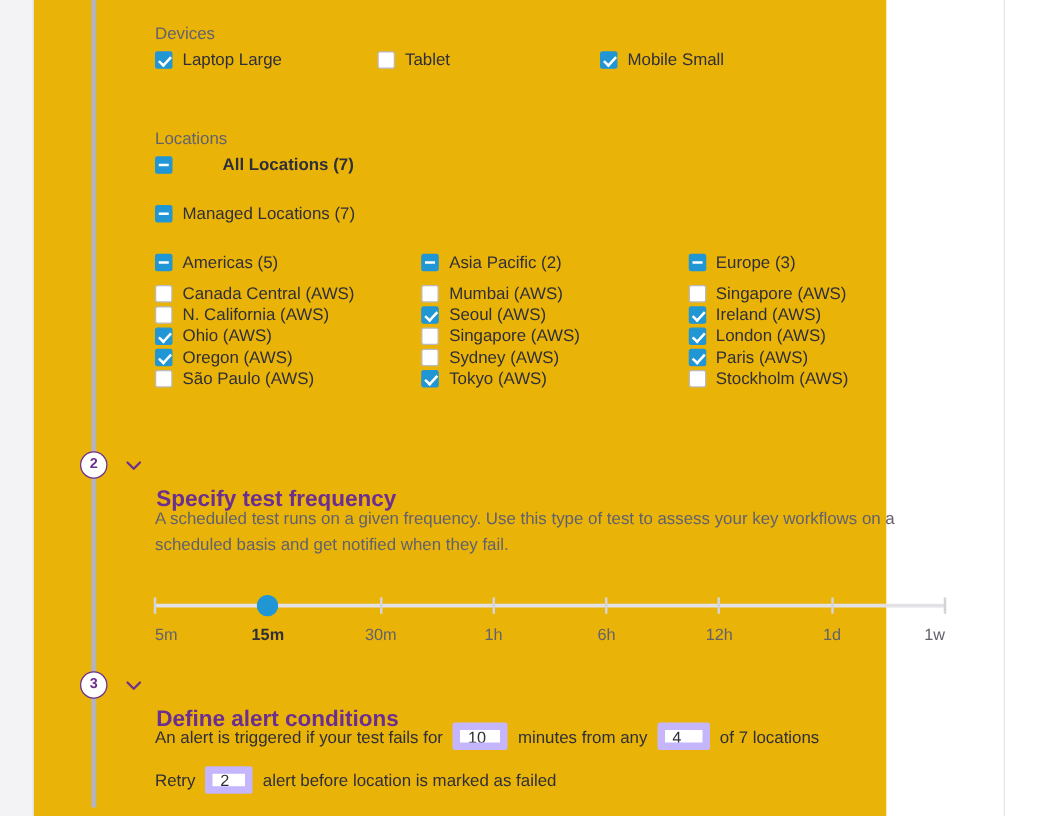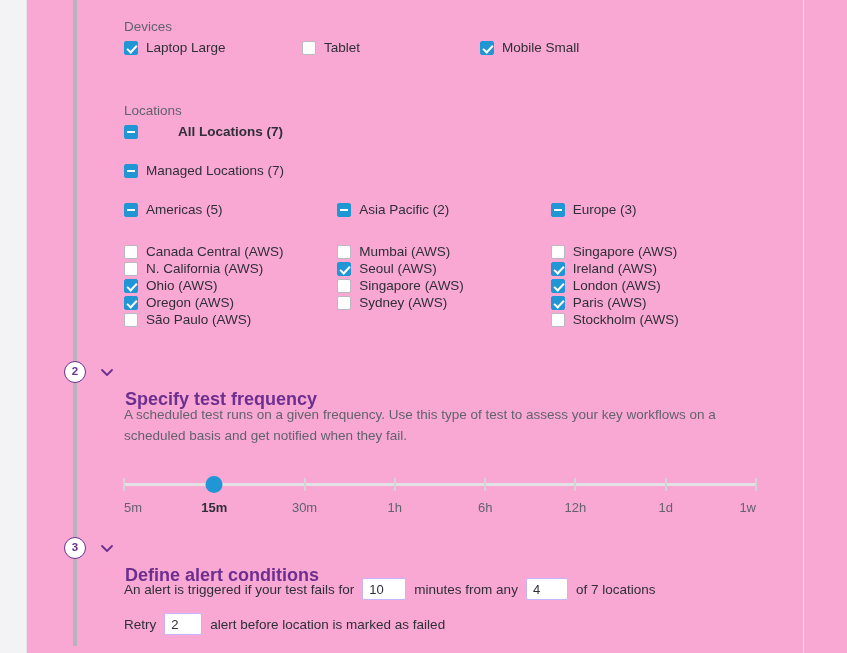--- a/index.html
+++ b/index.html
@@ -8,21 +8,21 @@
     width: 847px;
     height: 653px;
     background: #ffffff;
     font-family: "Liberation Sans", sans-serif;
     font-size: 14px;
     color: #2f2f38;
     overflow: hidden;
   }
 
   
-  .page { position: relative; width: 847px; height: 653px; background: #f9a8d4; }
+  .page { position: relative; width: 709px; height: 653px; background: #eab308; }
   .gutter-left {
     position: absolute; left: 0; top: 0; width: 27px; height: 653px;
     background: #f3f3f5; border-right: 1px solid #e3e3e8;
   }
   .edge-right {
     position: absolute; left: 803px; top: 0; width: 1px; height: 653px;
     background: #e8e8ec;
   }
   .step-rail {
     position: absolute; left: 73px; top: 0; width: 4px; height: 646px;
@@ -66,21 +66,21 @@
 
   
   .locations { position: absolute; left: 124px; top: 103px; width: 640px; }
   .loc-all { margin-top: 6px; }
   .loc-all .cb-label { font-weight: bold; font-size: 13.5px; margin-left: 32px; }
   .loc-managed { margin-top: 25px; }
 
   .regions { display: flex; margin-top: 25px; }
   .region-col { width: 216px; }
   .region-head .cb-label { font-size: 13.5px; }
-  .region-items { margin-top: 28px; }
+  .region-items { margin-top: 11px; }
   .region-items .cb-row { margin-bottom: 3px; }
 
   
   .step-head { position: absolute; display: flex; align-items: center; }
   .step-circle {
     position: absolute; left: -11px; top: -11px;
     width: 22px; height: 22px; border-radius: 50%;
     border: 1.6px solid #6c2f8f; background: #ffffff;
     color: #6c2f8f; font-size: 11.5px; font-weight: bold;
     display: flex; align-items: center; justify-content: center;
@@ -122,21 +122,21 @@
   }
   .tick-label.sel { color: #2f2f38; font-weight: bold; }
   .tick-label.first { transform: translateX(0); }
   .tick-label.last { transform: translateX(-100%); }
 
   
   .alert-lines { position: absolute; left: 124px; top: 578px; }
   .alert-line { display: flex; align-items: center; font-size: 13.5px; color: #2f2f38; }
   .alert-line + .alert-line { margin-top: 13px; }
   .num-input {
-    border: 1px solid #c4b5fd; background: #ffffff; border-radius: 2px;
+    border: 6px solid #c4b5fd; background: #ffffff; border-radius: 2px;
     height: 22px; padding: 0 6px; font-family: "Liberation Sans", sans-serif;
     font-size: 13px; color: #2f2f38; margin: 0 8px;
   }
   .num-input.w1 { width: 44px; }
   .num-input.w2 { width: 42px; }
   .num-input.w3 { width: 38px; }
 </style>
 </head>
 <body>
 
@@ -230,20 +230,24 @@
               <span class="cb on"></span>
               <span class="cb-label">Seoul (AWS)</span>
             </div>
             <div class="cb-row">
               <span class="cb off"></span>
               <span class="cb-label">Singapore (AWS)</span>
             </div>
             <div class="cb-row">
               <span class="cb off"></span>
               <span class="cb-label">Sydney (AWS)</span>
+            </div>
+            <div class="cb-row">
+              <span class="cb on"></span>
+              <span class="cb-label">Tokyo (AWS)</span>
             </div>
           </div>
         </div>
 
         <div class="region-col">
           <div class="cb-row region-head">
             <span class="cb mixed"></span>
             <span class="cb-label">Europe (3)</span>
           </div>
           <div class="region-items">

